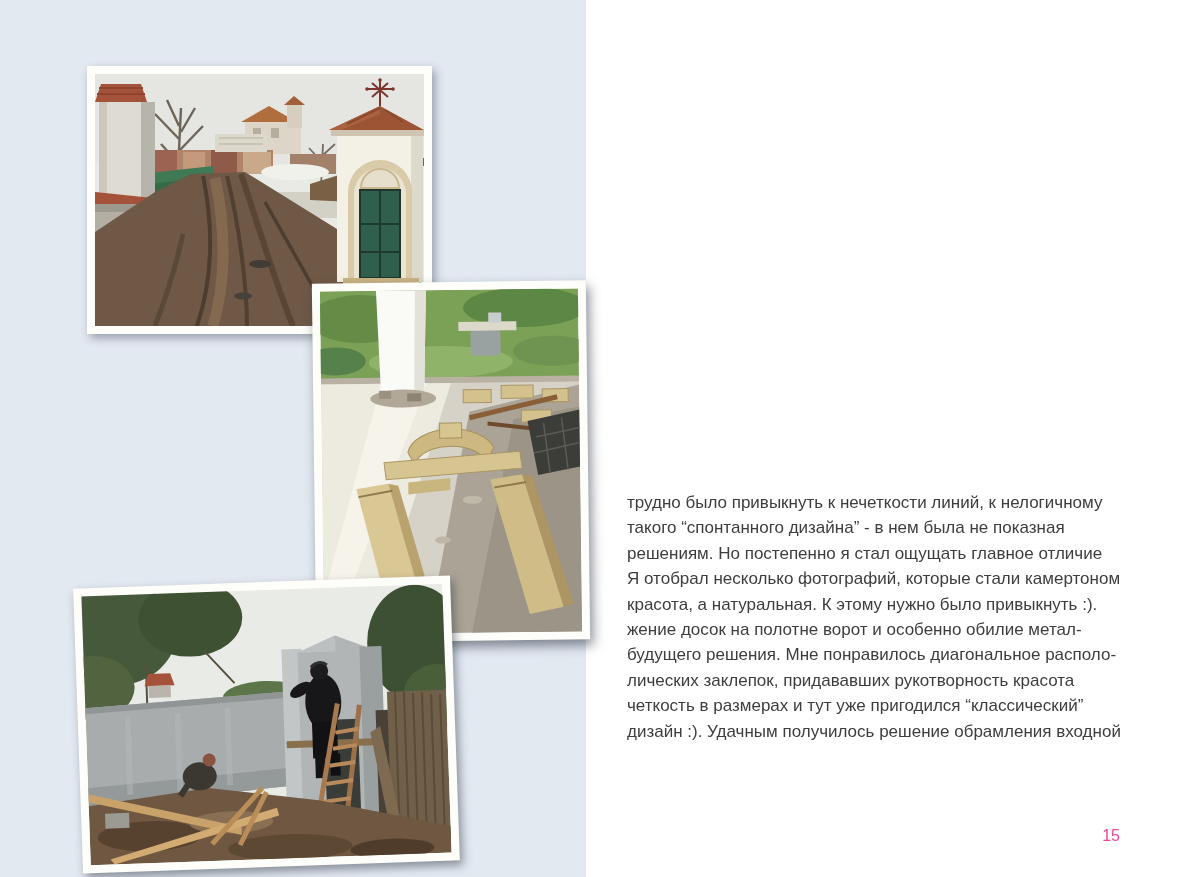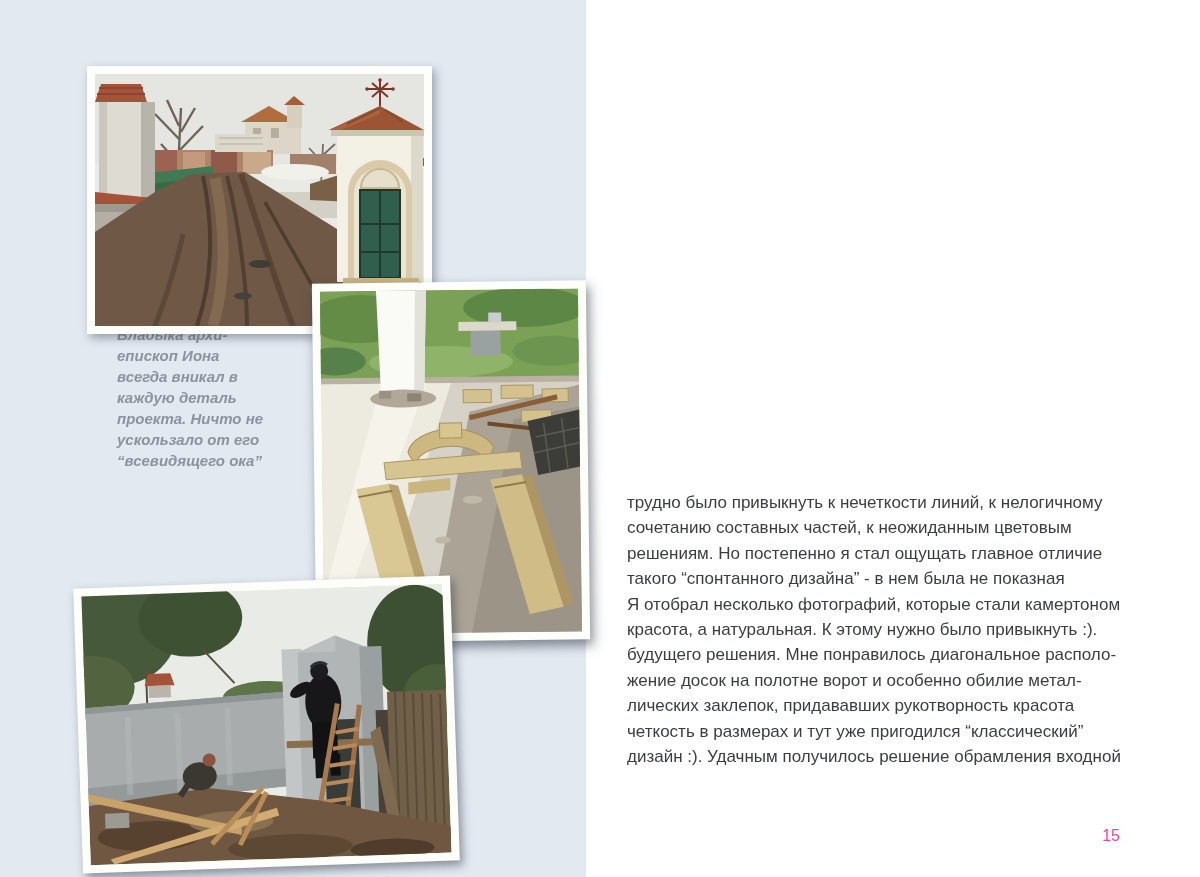--- a/index.html
+++ b/index.html
@@ -215,42 +215,32 @@
         <polygon points="20,264 188,218 190,226 24,269" fill="#d2ab72"></polygon>
         <path d="M122,252 L174,198 M150,254 L178,202" stroke="#b98d57" stroke-width="5" fill="none"></path>
         <rect x="16" y="218" width="24" height="15" fill="#9b9b94"></rect>
 
         <ellipse cx="112" cy="184" rx="17" ry="14" fill="#3a3831"></ellipse>
         <circle cx="122" cy="168" r="6.5" fill="#8a5540"></circle>
         <path d="M100,192 L92,203" stroke="#3a3831" stroke-width="6" fill="none"></path>
       </svg>
     </figure>
 
-    <div class="caption">
-      <div>Владыка архи-</div>
-      <div>епископ Иона</div>
-      <div>всегда вникал в</div>
-      <div>каждую деталь</div>
-      <div>проекта. Ничто не</div>
-      <div>ускользало от его</div>
-      <div>“всевидящего ока”</div>
-    </div>
   </div>
 
   <div class="right-page">
 
     <div class="body-text">
       <div>трудно было привыкнуть к нечеткости линий, к нелогичному</div>
-      <div>сочетанию составных частей, к неожиданным цветовым</div>
+      <div>такого “спонтанного дизайна” - в нем была не показная</div>
       <div>решениям. Но постепенно я стал ощущать главное отличие</div>
-      <div>такого “спонтанного дизайна” - в нем была не показная</div>
       <div>Я отобрал несколько фотографий, которые стали камертоном</div>
       <div>красота, а натуральная. К этому нужно было привыкнуть :).</div>
+      <div>жение досок на полотне ворот и особенно обилие метал-</div>
       <div>будущего решения. Мне понравилось диагональное располо-</div>
-      <div>жение досок на полотне ворот и особенно обилие метал-</div>
       <div>лических заклепок, придававших рукотворность красота</div>
       <div>четкость в размерах и тут уже пригодился “классический”</div>
       <div>дизайн :). Удачным получилось решение обрамления входной</div>
     </div>
 
     <div class="page-num">15</div>
   </div>
 </div>
 
 </body></html>

